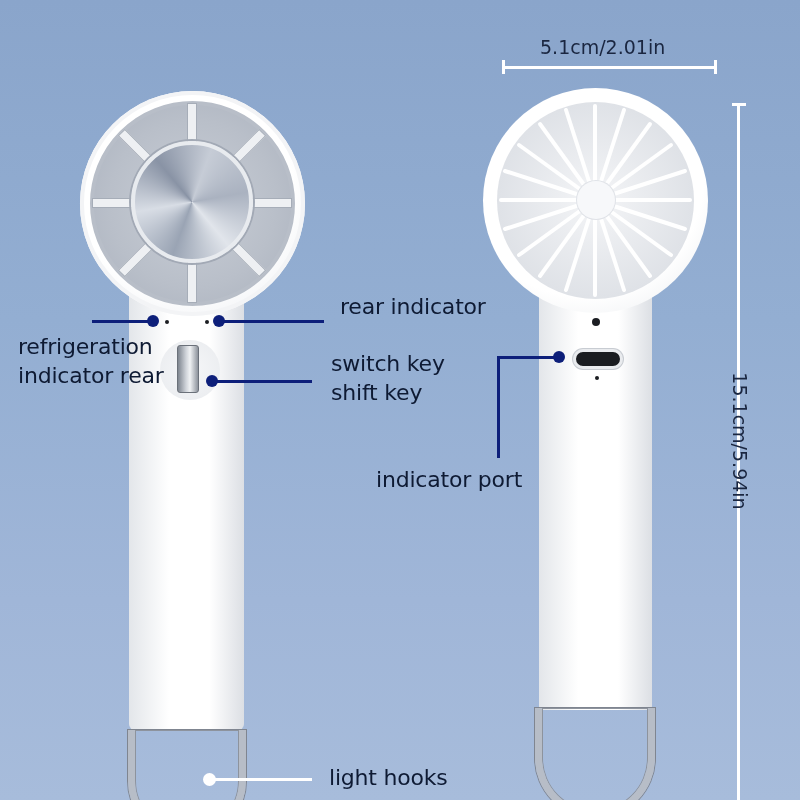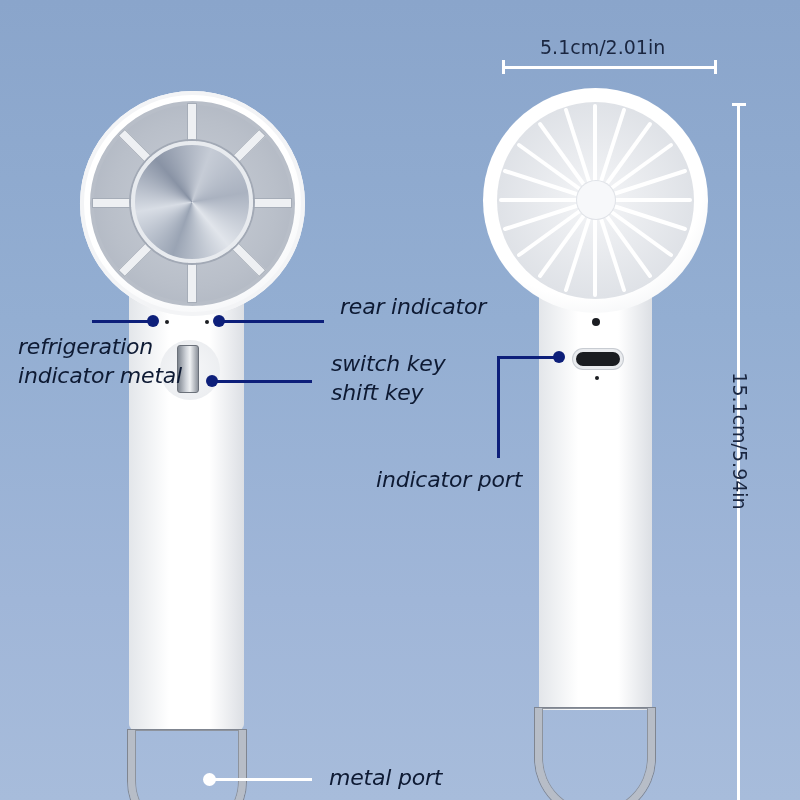--- a/index.html
+++ b/index.html
@@ -4,21 +4,21 @@
 <style>
   html, body { margin:0; padding:0; }
   body {
     width:800px; height:800px; overflow:hidden; position:relative;
     background: linear-gradient(180deg, #8aa5cb 0%, #93aed2 40%, #a0b6d8 75%, #a7bcdb 100%);
     font-family: "DejaVu Sans", "Liberation Sans", sans-serif;
   }
   .abs { position:absolute; }
   .label {
     position:absolute; color:#0e1a33; font-size:22px; line-height:29px;
-    white-space:pre; letter-spacing:-0.2px;font-style:italic;
+    white-space:pre; letter-spacing:-0.2px;
   }
   .dim-label { position:absolute; color:#1a2640; font-size:19px;text-align:right; }
   .hline { position:absolute; height:3px; background:#ffffff; }
   .vline { position:absolute; width:3px; background:#ffffff; }
   .tick-v { position:absolute; width:3px; height:14px; background:#fff; }
   .tick-h { position:absolute; height:3px; width:14px; background:#fff; }
   .leader { position:absolute; background:#0d1f7a; }
   .dot { position:absolute; width:12px; height:12px; border-radius:50%; background:#0d1f7a; }
   .wdot { position:absolute; width:13px; height:13px; border-radius:50%; background:#ffffff; }
 
@@ -105,27 +105,27 @@
 <div class="dot" style="left:147px; top:315px;"></div>
 
 <div class="leader" style="left:222px; top:320px; width:102px; height:3px;"></div>
 <div class="dot" style="left:213px; top:315px;"></div>
 
 <div class="leader" style="left:214px; top:380px; width:98px; height:3px;"></div>
 <div class="dot" style="left:206px; top:375px;"></div>
 
 <div class="label" style="left:340px; top:292px;">rear indicator</div>
 <div class="label" style="left:18px; top:332px;">refrigeration
-indicator metal</div>
+indicator rear</div>
 <div class="label" style="left:331px; top:349px;">switch key
 shift key</div>
 
 <div class="hline" style="left:210px; top:778px; width:102px; height:3px;"></div>
 <div class="wdot" style="left:203px; top:773px;"></div>
-<div class="label" style="left:329px; top:763px;">metal port</div>
+<div class="label" style="left:329px; top:763px;">light hooks</div>
 
 <div>
   <div class="handle" style="left:539px; top:250px; width:113px; height:460px; border-radius:0 0 4px 4px;"></div>
   <div class="hook" style="left:535px; top:708px; width:120px; height:110px;"></div>
   <div class="rear-ring" style="left:483px; top:88px; width:225px; height:225px;"></div>
   <div class="rear-grill" style="left:497px; top:102px; width:197px; height:197px;"></div>
   <svg class="abs" style="left:497px; top:102px;" width="197" height="197" viewBox="0 0 197 197">
     <g stroke="#ffffff" stroke-width="4" stroke-linecap="round">
       <line x1="98" y1="98" x2="98" y2="4"></line>
       <line x1="98" y1="98" x2="127" y2="8"></line>

